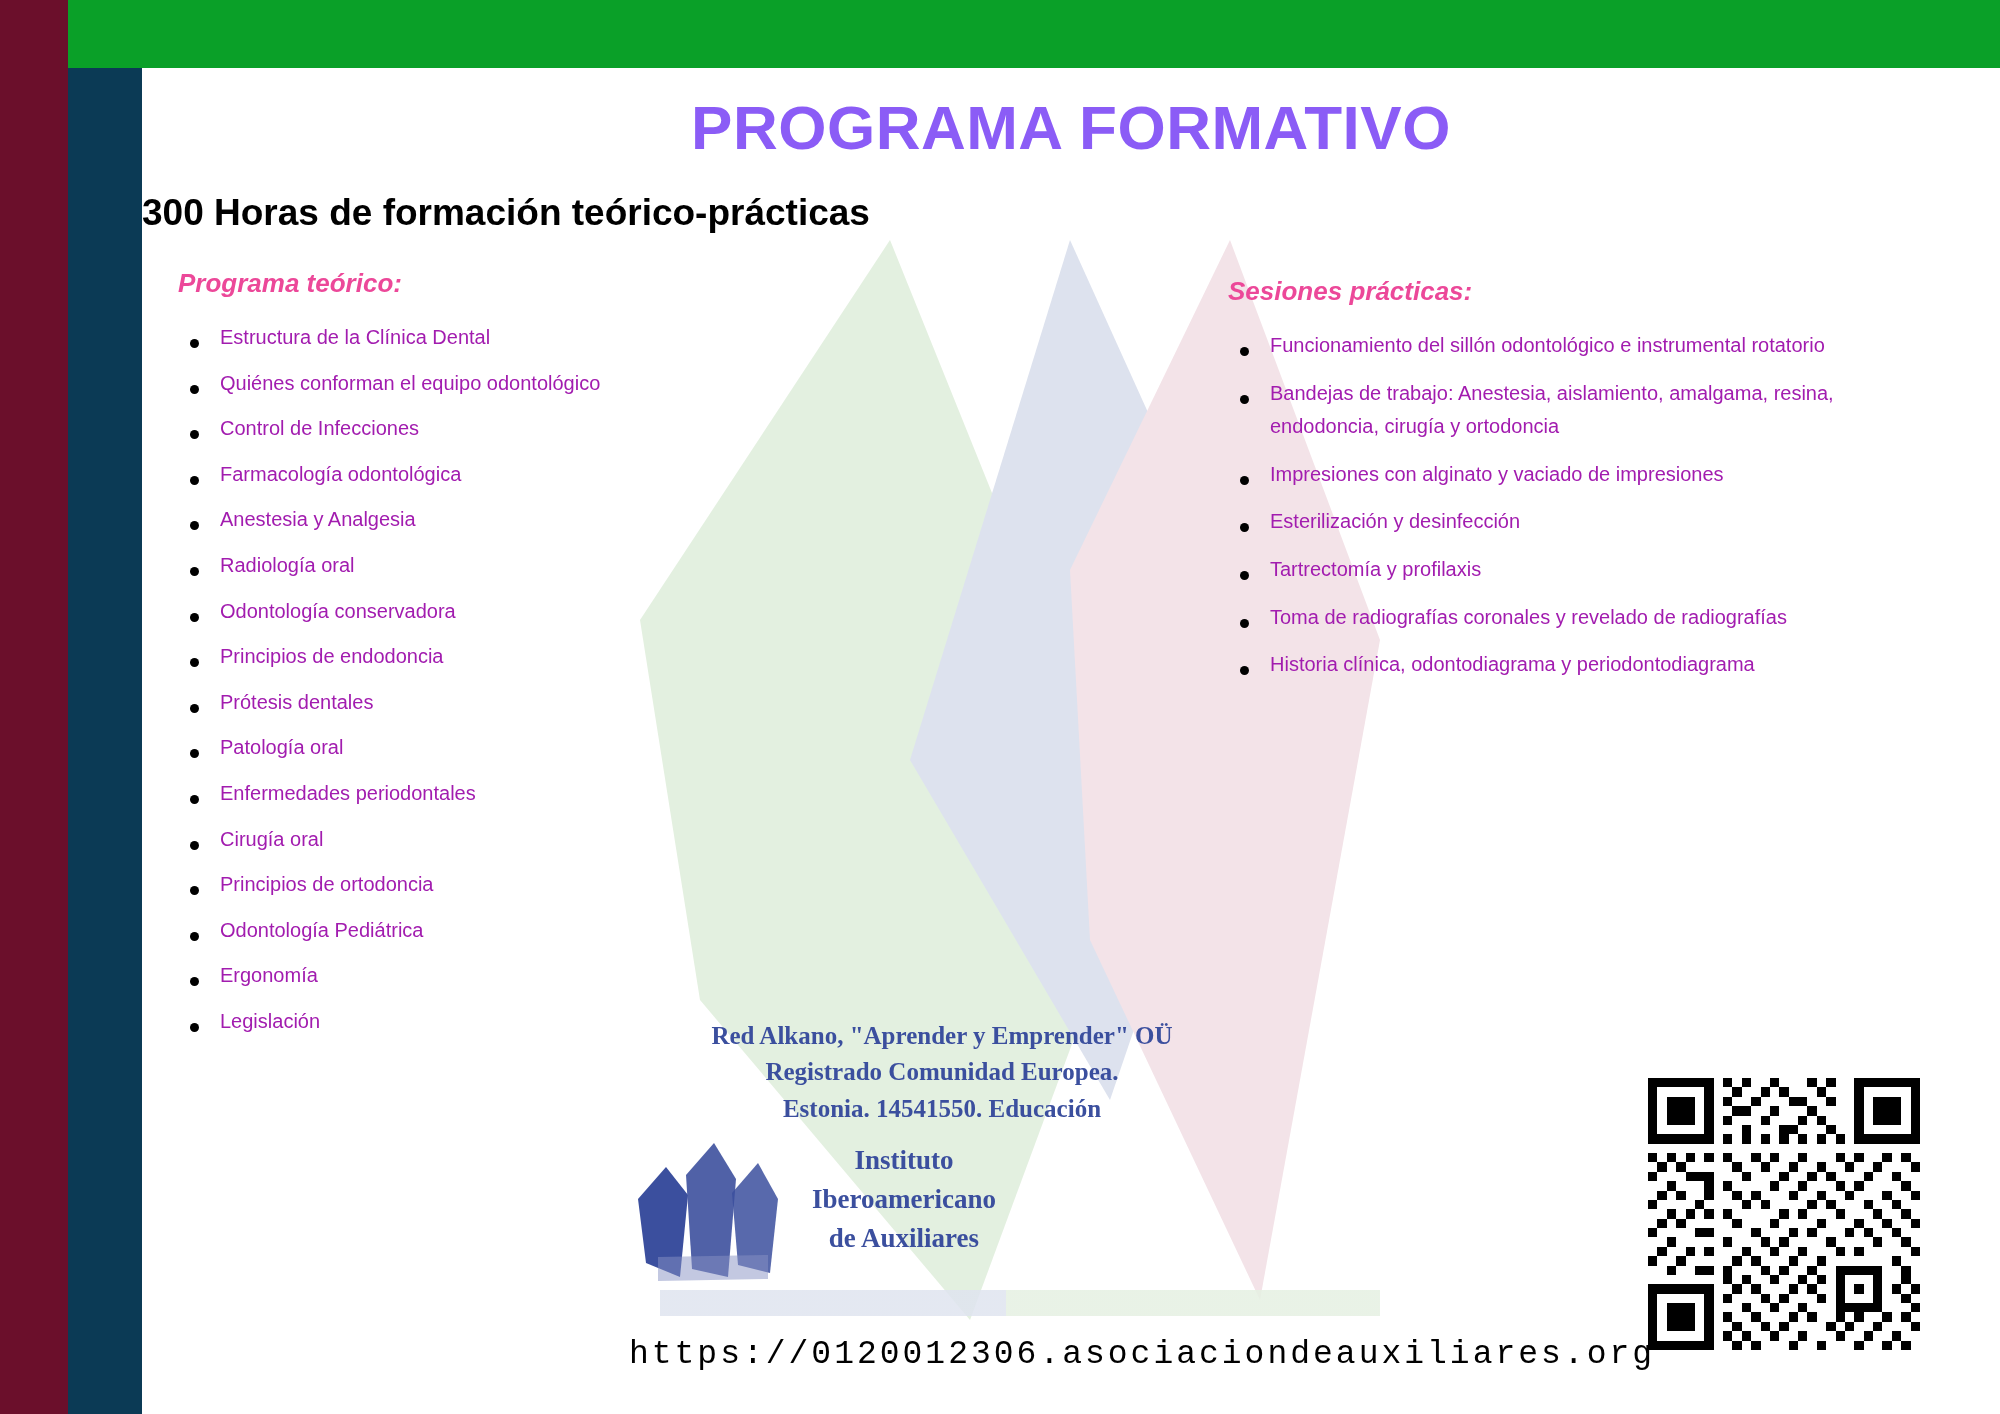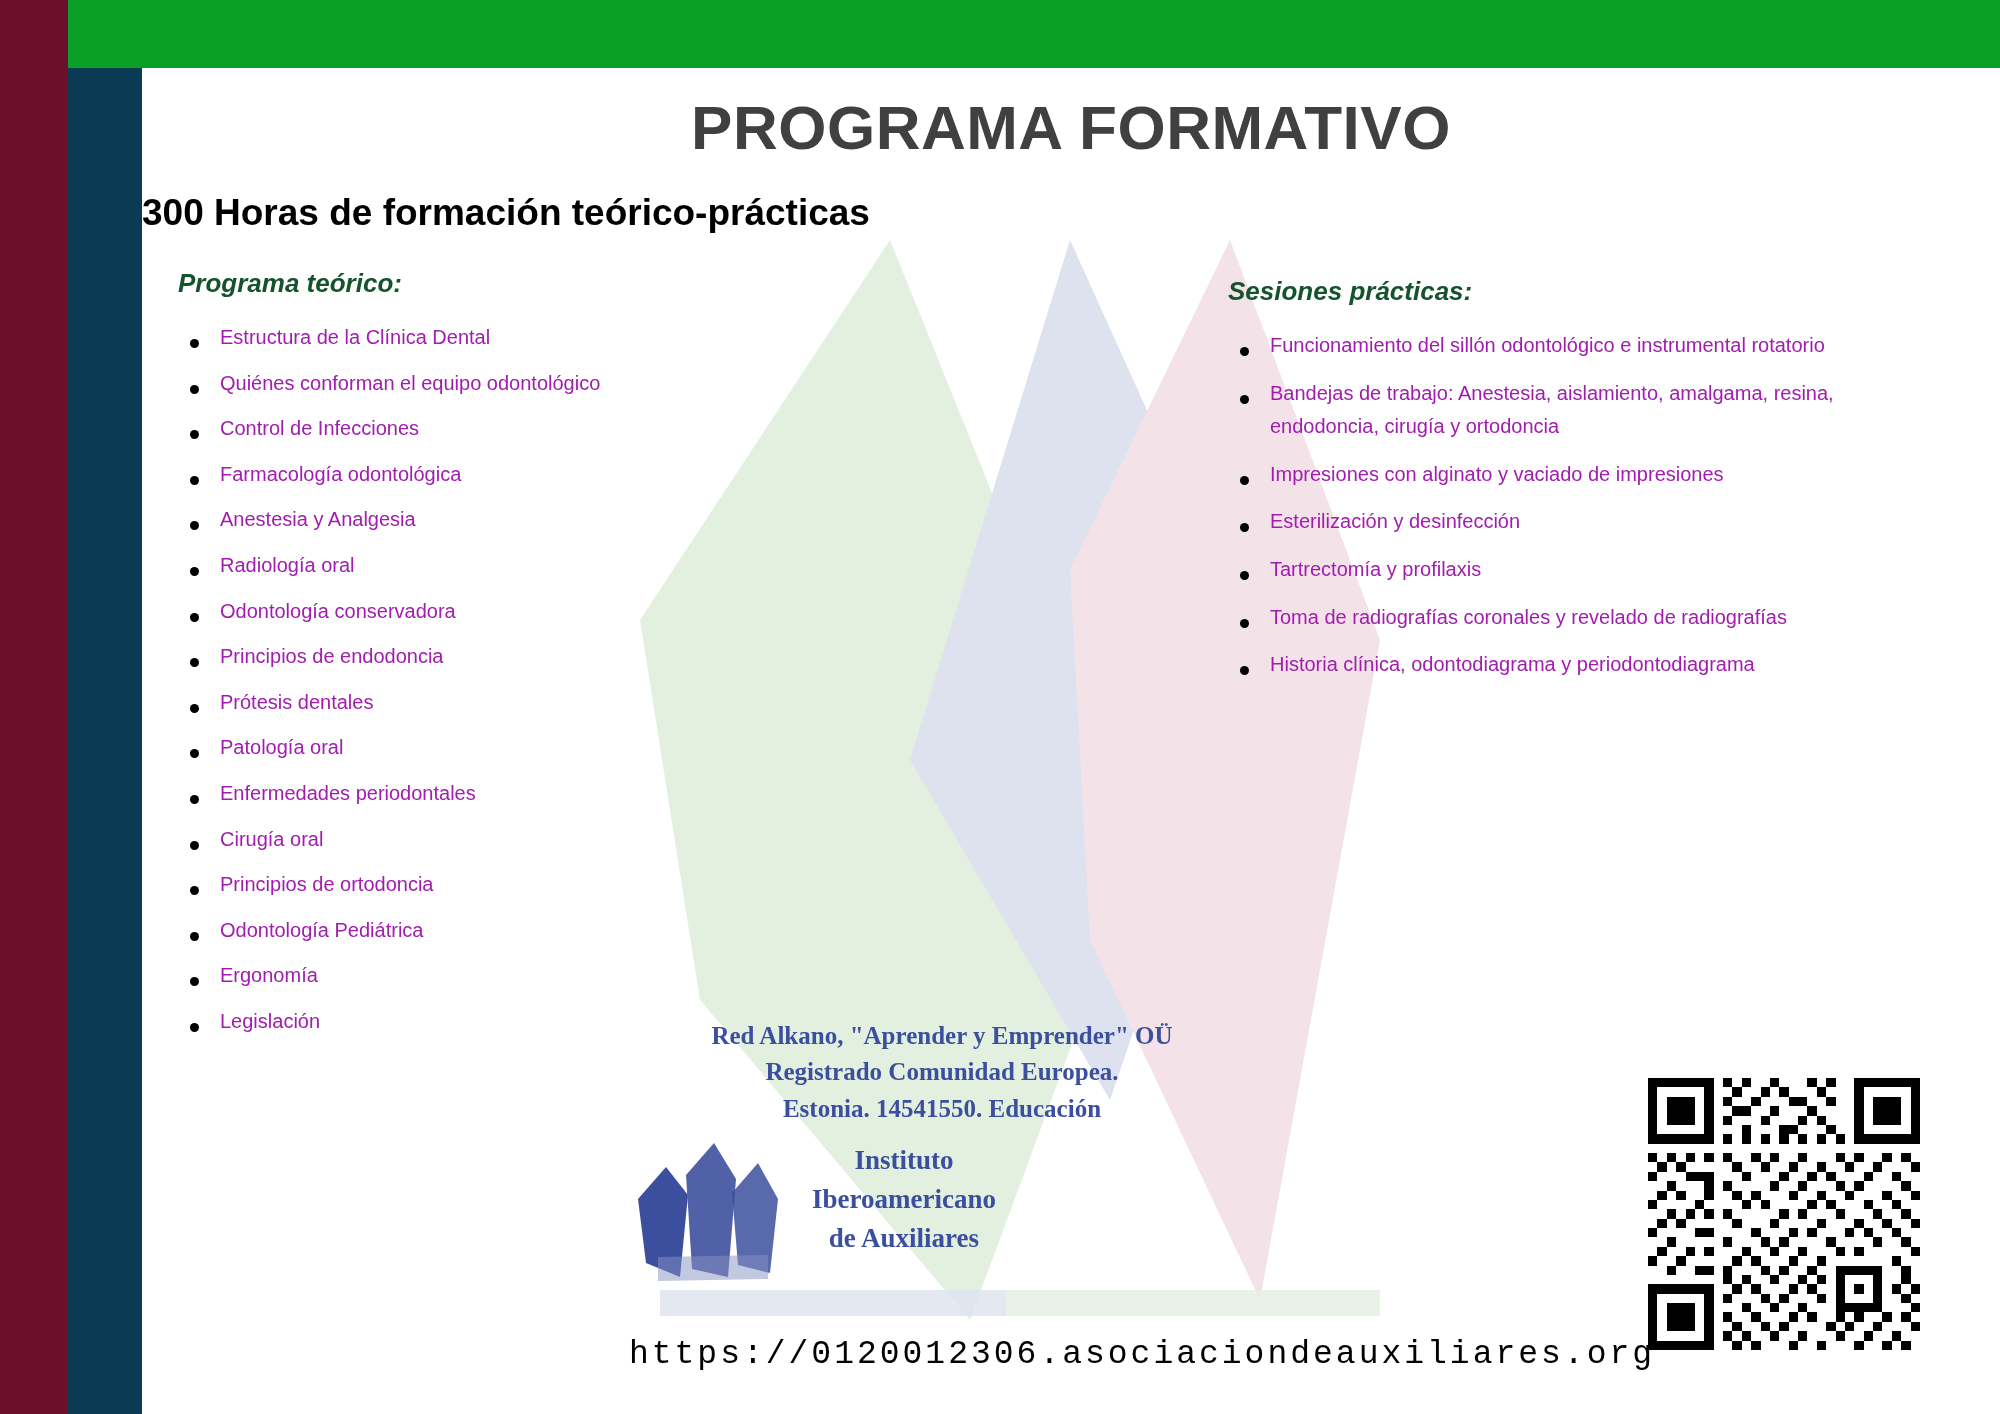--- a/index.html
+++ b/index.html
@@ -62,38 +62,38 @@
 
   
   .title {
     position: absolute;
     left: 142px; top: 92px;
     width: 1858px;
     text-align: center;
     font-size: 62px;
     font-weight: bold;
     letter-spacing: .5px;
-    color: #404040;
+    color: #8b5cf6;
   }
   .subtitle {
     position: absolute;
     left: 142px; top: 192px;
     width: 1858px;
     text-align: left;
     font-size: 37px;
     font-weight: bold;
     color: #000;
   }
 
   
   .col-heading {
     font-size: 26px;
     font-weight: bold;
     font-style: italic;
-    color: #14532d;
+    color: #ec4899;
   }
   .col-left {
     position: absolute;
     left: 178px; top: 268px;
     width: 640px;
   }
   .col-right {
     position: absolute;
     left: 1228px; top: 276px;
     width: 640px;

